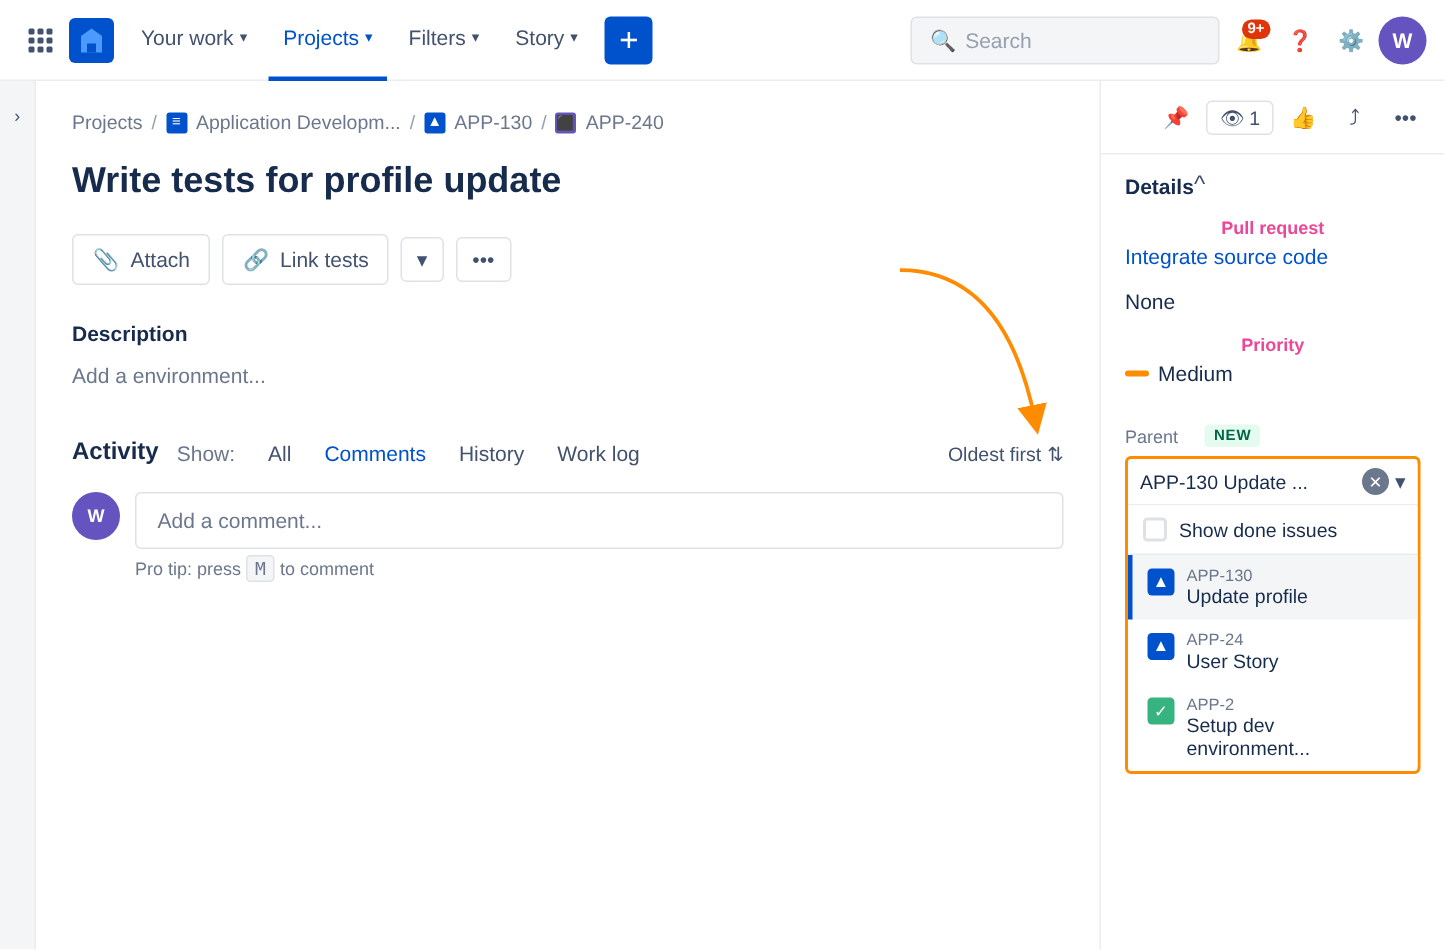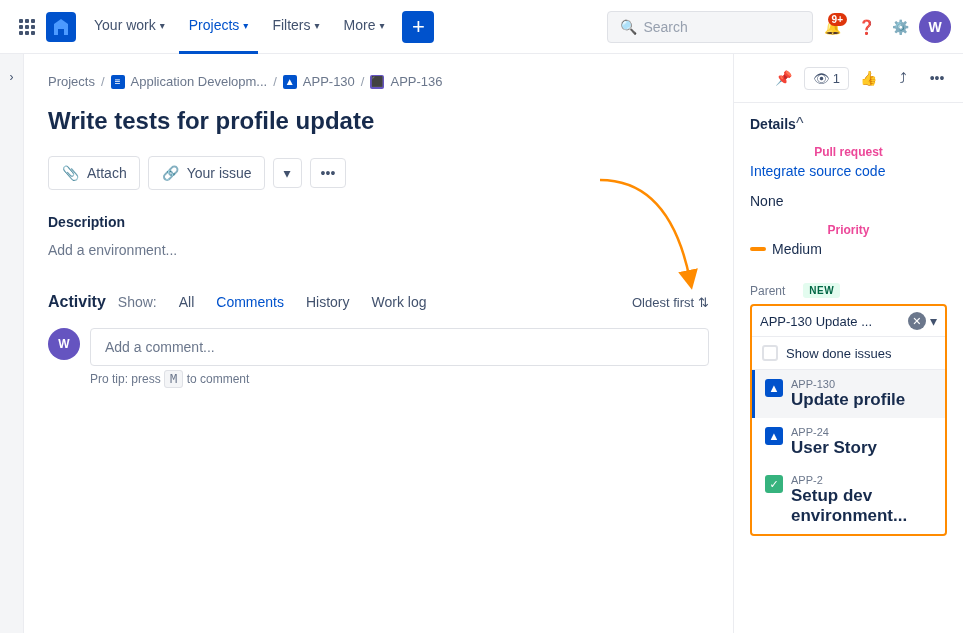--- a/index.html
+++ b/index.html
@@ -154,21 +154,21 @@
     .dropdown-checkbox { width: 16px; height: 16px; border: 2px solid #dfe1e6; border-radius: 3px; flex-shrink: 0; display: flex; align-items: center; justify-content: center; cursor: pointer; }
     .dropdown-filter-label { font-size: 13px; color: #172b4d; cursor: pointer; }
 
     .dropdown-item { display: flex; align-items: flex-start; padding: 8px 10px; cursor: pointer; border-left: 3px solid transparent; }
     .dropdown-item.selected { background: #f4f5f7; border-left-color: #0052cc; }
     .dropdown-item-icon { width: 18px; height: 18px; border-radius: 3px; flex-shrink: 0; display: flex; align-items: center; justify-content: center; font-size: 11px; margin-right: 8px; margin-top: 1px; }
     .dropdown-item-icon.story { background: #0052cc; color: #fff; }
     .dropdown-item-icon.done { background: #36b37e; color: #fff; }
     .dropdown-item-info { flex: 1; }
     .dropdown-item-key { font-size: 11px; color: #6b778c; }
-    .dropdown-item-name { font-size: 17px; color: #172b4d; font-weight: 700; }
+    .dropdown-item-name { font-size: 13px; color: #172b4d; font-weight: 400; }
 
     
     .arrow-container {
       position: absolute; top: 160px; left: 520px; width: 220px; height: 200px;
       pointer-events: none; z-index: 5;
     }
 
   </style>
 </head>
 <body>
@@ -199,21 +199,21 @@
   </div>
   <div class="nav-item active">
     <span>Projects</span>
     <span class="chevron">▾</span>
   </div>
   <div class="nav-item">
     <span>Filters</span>
     <span class="chevron">▾</span>
   </div>
   <div class="nav-item">
-    <span>More</span>
+    <span>Story</span>
     <span class="chevron">▾</span>
   </div>
   <div class="nav-add-btn">+</div>
   <div class="nav-spacer"></div>
   <div class="nav-search">
     <span style="color:#97a0af; font-size:14px;">🔍</span>
     <span style="color:#97a0af;">Search</span>
   </div>
   <div class="nav-icons">
     <div class="nav-icon-btn">
@@ -241,33 +241,33 @@
     <div class="breadcrumb">
       <a href="#">Projects</a>
       <span class="breadcrumb-sep">/</span>
       <span class="breadcrumb-icon story">≡</span>
       <a href="#">Application Developm...</a>
       <span class="breadcrumb-sep">/</span>
       <span class="breadcrumb-icon story">▲</span>
       <a href="#">APP-130</a>
       <span class="breadcrumb-sep">/</span>
       <span class="breadcrumb-icon subtask">⬛</span>
-      <a href="#">APP-136</a>
+      <a href="#">APP-240</a>
     </div>
 
     <h1 class="issue-title">Write tests for profile update</h1>
 
     <div class="action-bar">
       <button class="action-btn">
         <span class="action-btn-icon">📎</span>
         <span>Attach</span>
       </button>
       <button class="action-btn">
         <span class="action-btn-icon">🔗</span>
-        <span>Your issue</span>
+        <span>Link tests</span>
       </button>
       <button class="action-btn" style="padding: 6px 10px;">
         <span>▾</span>
       </button>
       <button class="action-btn" style="padding: 6px 10px;">
         <span>•••</span>
       </button>
     </div>
 
     <div class="detail-row">

